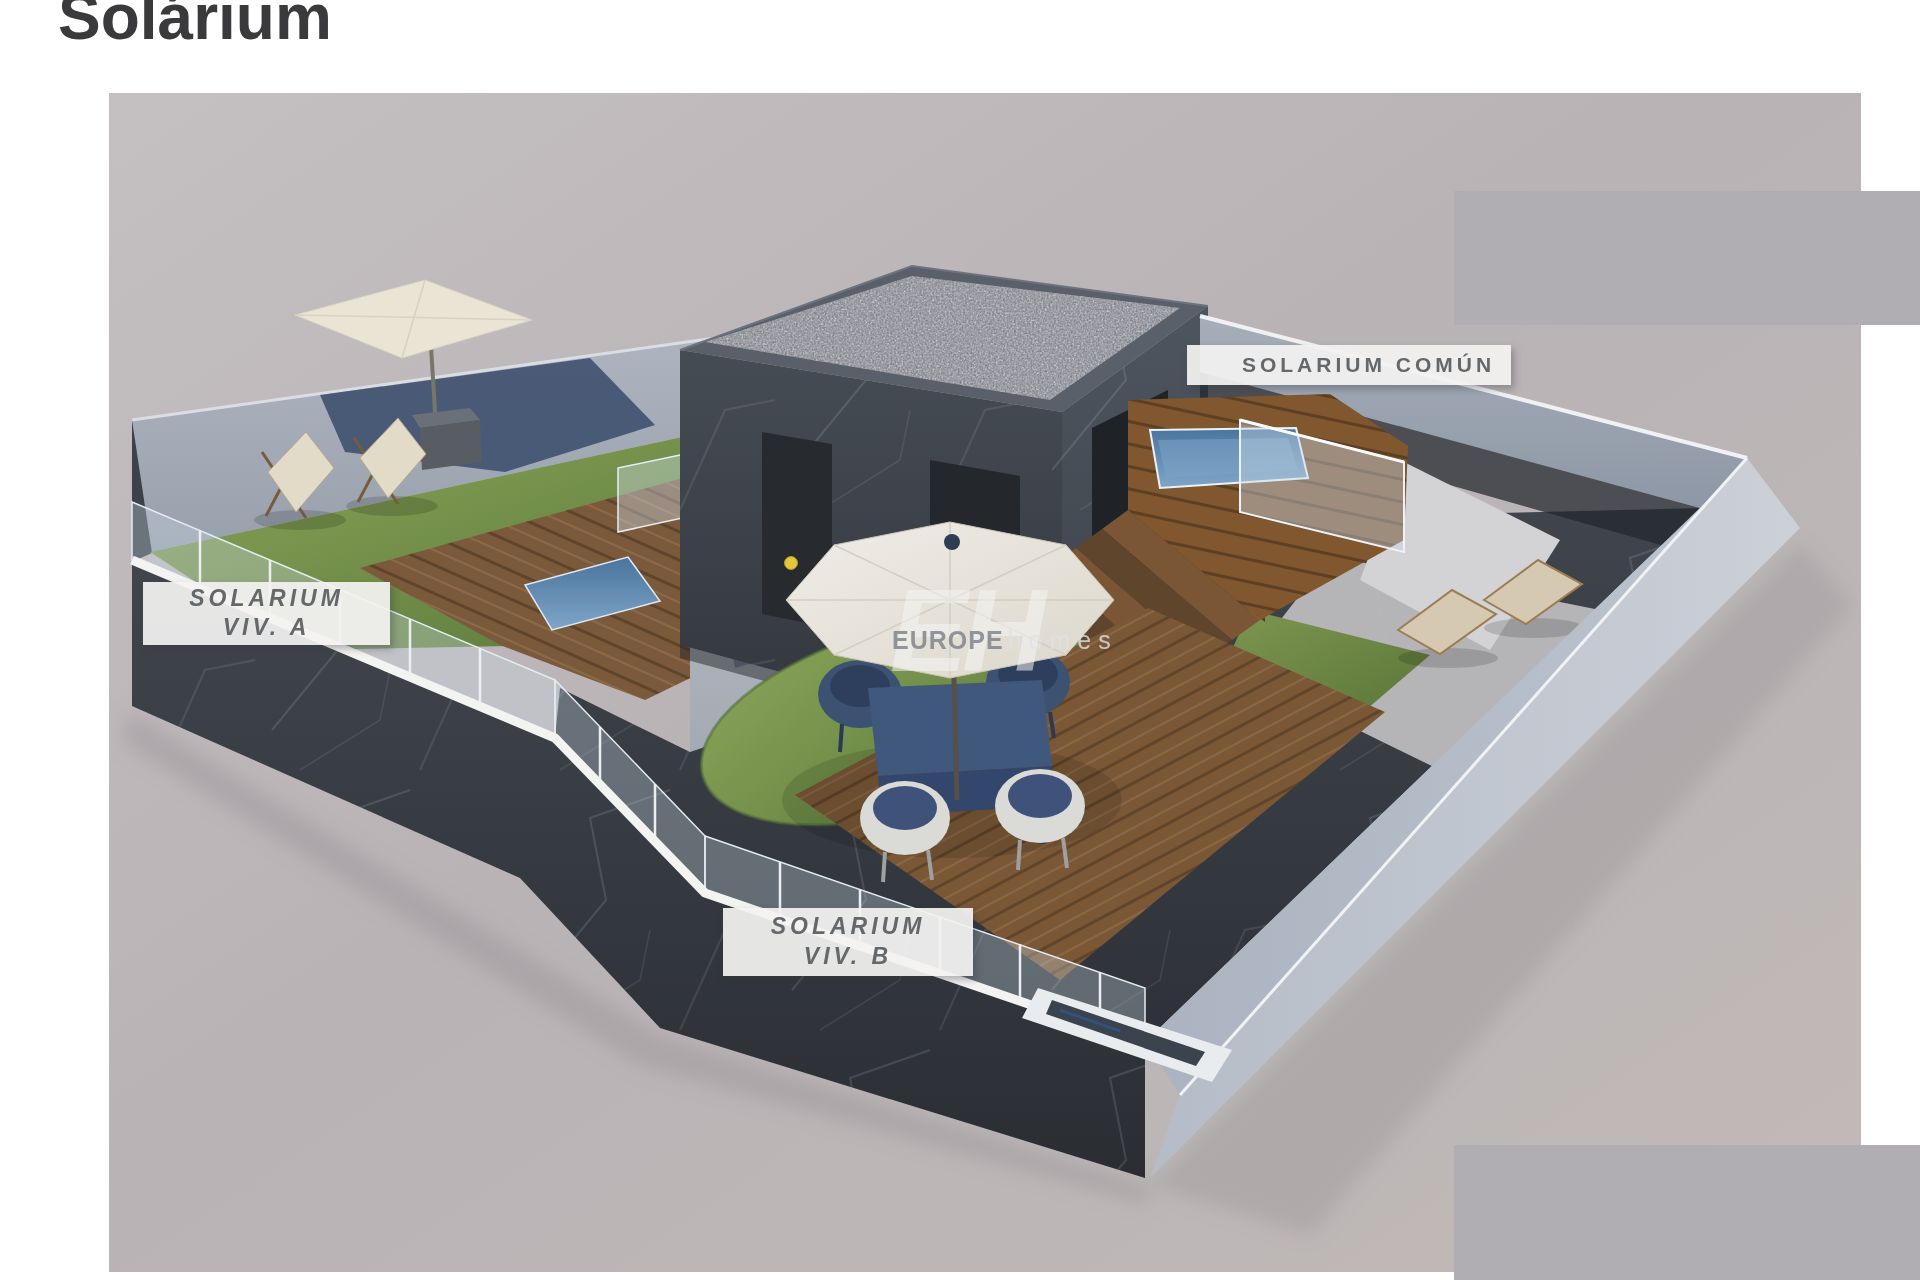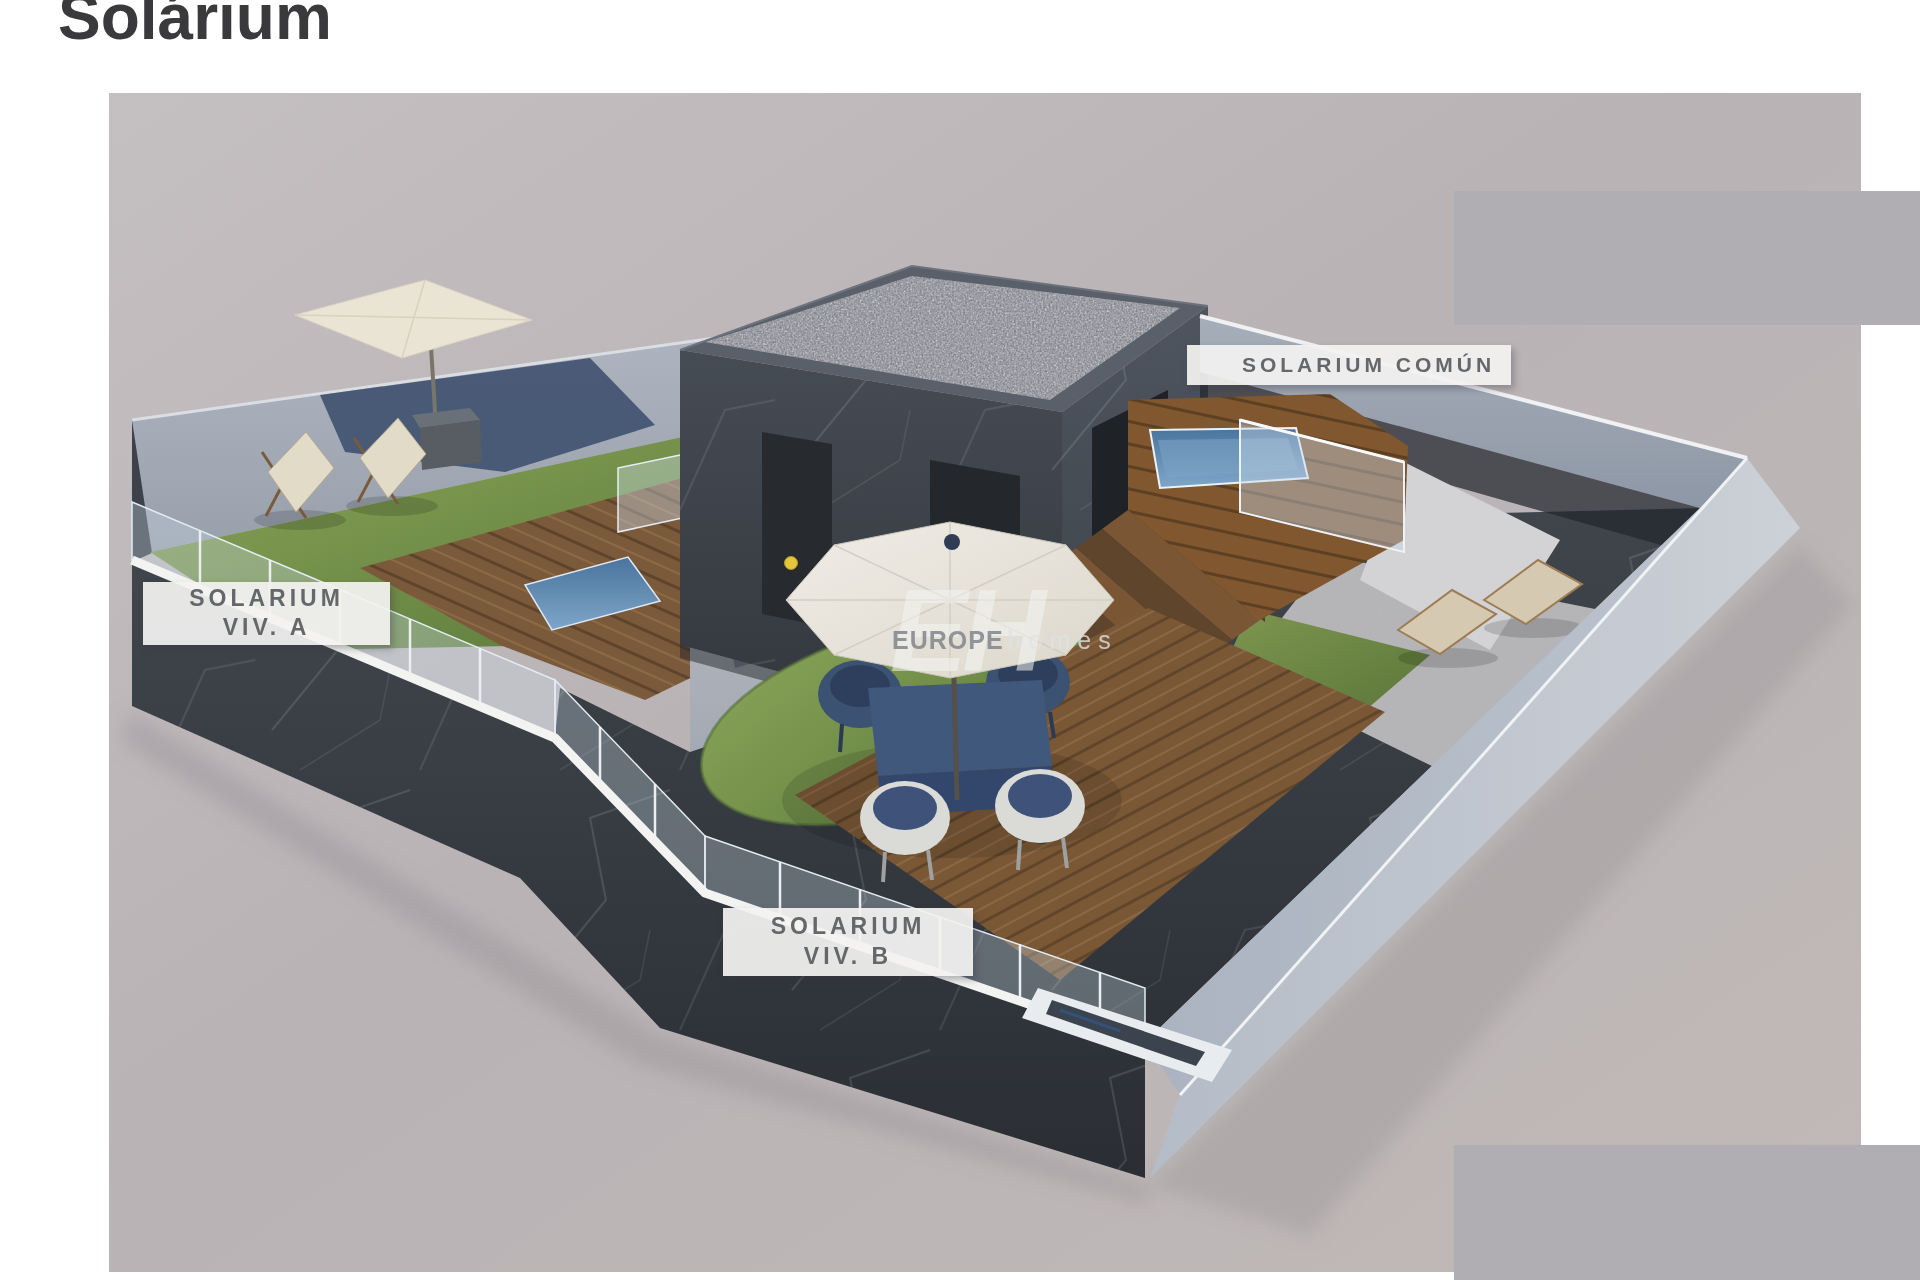--- a/index.html
+++ b/index.html
@@ -5,21 +5,21 @@
   html,body{margin:0;padding:0;}
   body{width:1920px;height:1280px;overflow:hidden;background:#ffffff;
        font-family:"Liberation Sans", sans-serif;position:relative;}
   .page{position:relative;width:1776px;height:1280px;}
   .page-title{position:absolute;left:58px;top:-16px;font-size:64px;font-weight:bold;
        color:#3a3a3c;letter-spacing:0px;line-height:1.05;}
   .render{position:absolute;left:109px;top:93px;width:1752px;height:1179px;}
   .render svg{display:block;}
   .tag{position:absolute;background:rgba(243,242,241,0.93);color:#65686b;font-weight:bold;
        text-align:center;box-shadow:3px 4px 7px rgba(55,55,65,0.35);}
-  .tag .l1,.tag .l2{display:block;letter-spacing:4px;}
+  .tag .l1,.tag .l2{display:block;letter-spacing:4px;font-style:italic;}
   .tag-a{left:143px;top:582px;width:247px;height:61px;font-size:23px;line-height:29px;padding-top:2px;}
   .tag-b{left:723px;top:908px;width:250px;height:65px;font-size:23px;line-height:30px;padding-top:3px;}
   .tag-c{left:1187px;top:345px;width:285px;height:40px;font-size:21px;line-height:40px;letter-spacing:4px;padding-left:39px;}
   .censor{position:absolute;background:#b1aeb3;}
   .censor-top{left:1345px;top:98px;width:516px;height:134px;}
   .censor-bottom{left:1345px;top:1052px;width:516px;height:220px;}
   .watermark{position:absolute;left:890px;top:584px;width:250px;height:110px;pointer-events:none;}
   .watermark .eh{font-size:116px;font-weight:800;line-height:0.82;letter-spacing:-5px;
        color:rgba(244,244,242,0.55);display:block;text-align:left;font-style:italic;}
   .watermark .brand{position:absolute;left:-6px;top:42px;width:260px;white-space:nowrap;margin-left:8px;}

